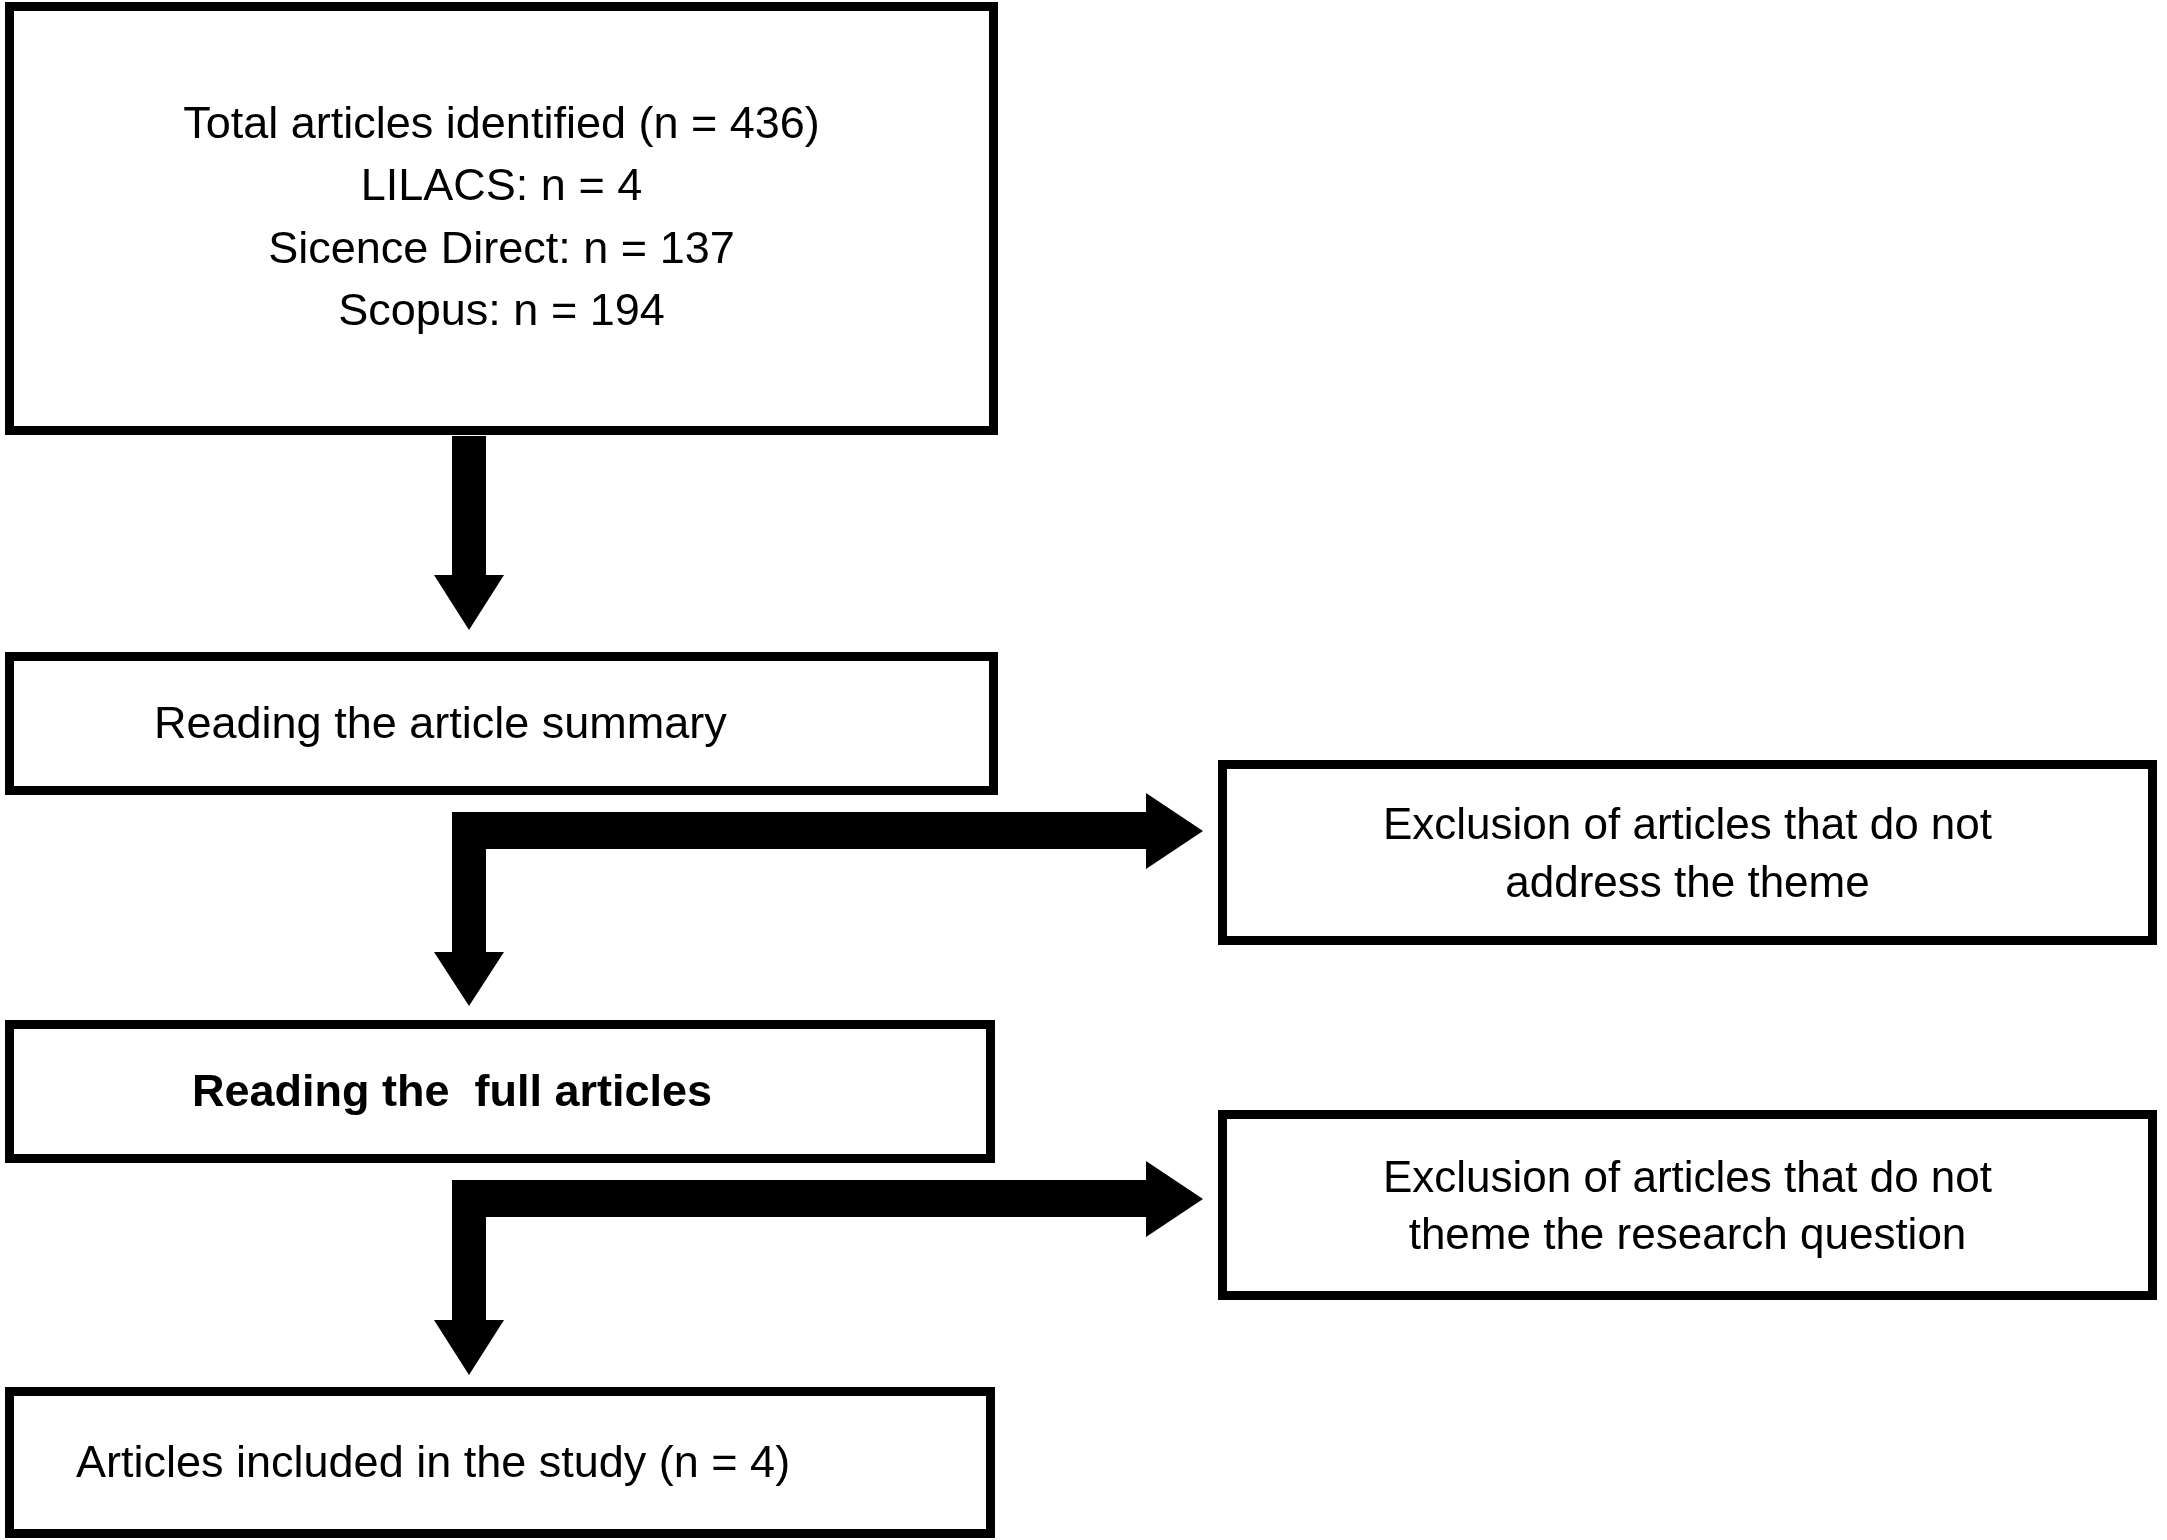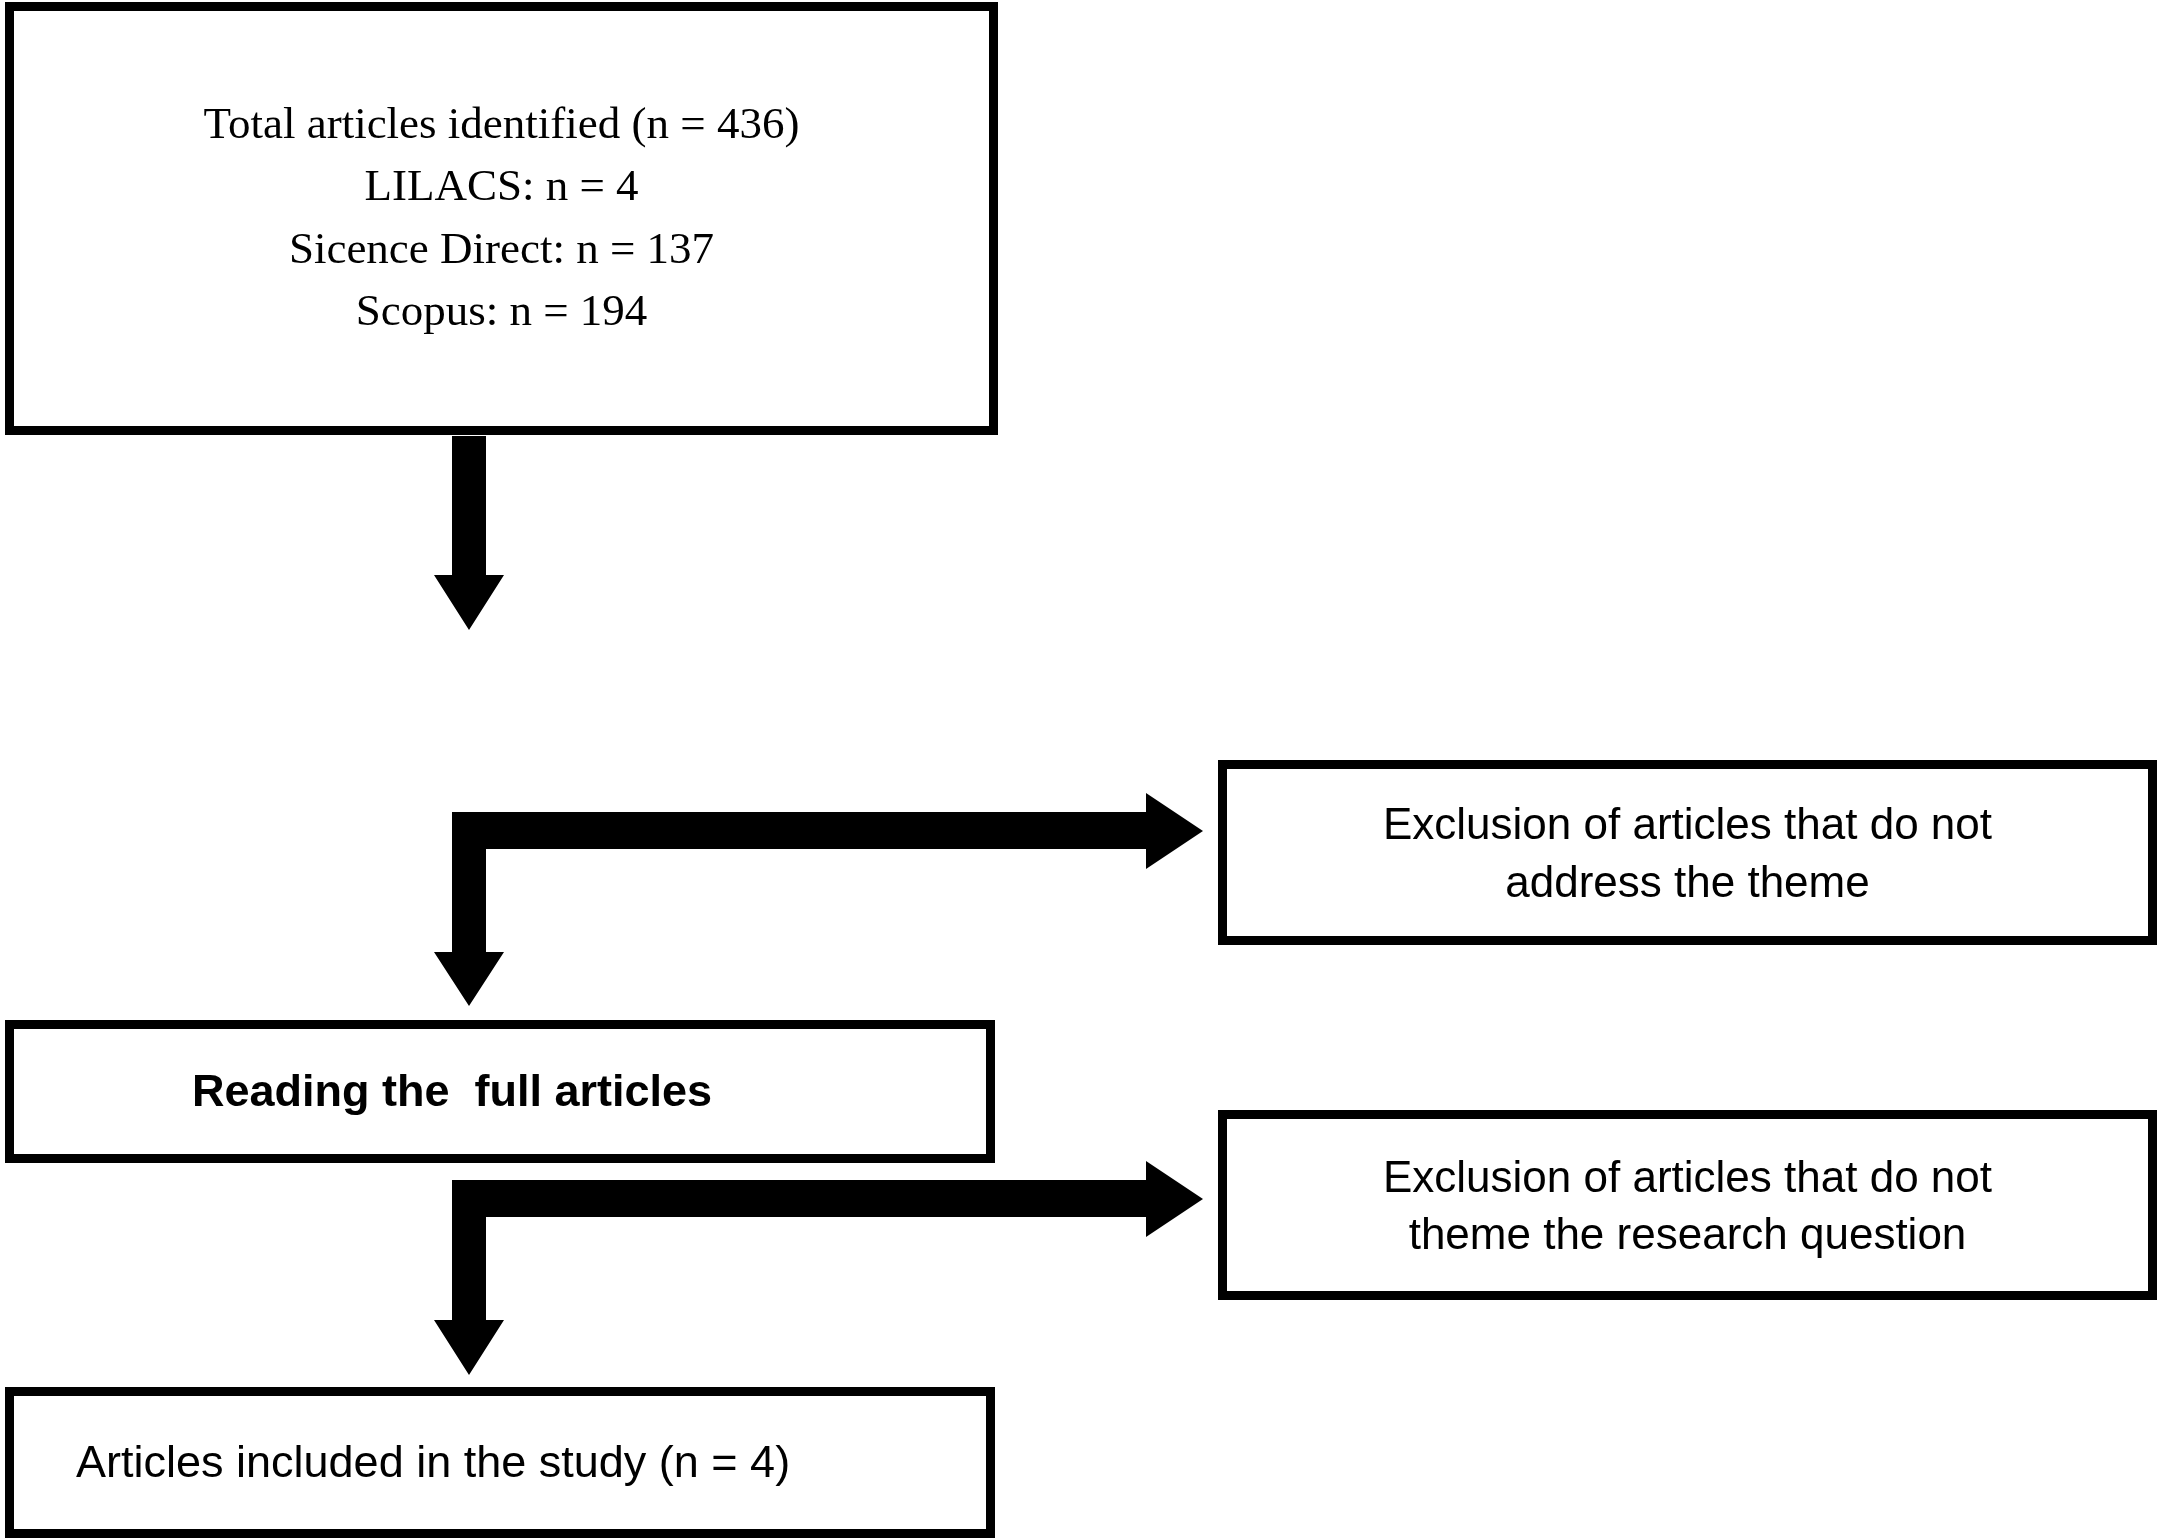--- a/index.html
+++ b/index.html
@@ -32,21 +32,21 @@
     white-space: pre;
     line-height: 1.30;
   }
   
   #box-identified {
     left: 5px; top: 2px; width: 993px; height: 433px;
     font-size: 45px;
     text-align: center;
     padding: 10px 14px 14px 14px;
   }
-  #box-identified .line { line-height: 1.38; font-family: Liberation Serif, serif; }
+  #box-identified .line { line-height: 1.38; }
   #box-summary {
     left: 5px; top: 652px; width: 993px; height: 143px;
     font-size: 45px;
     text-align: left;
     padding-left: 140px;
   }
   #box-full-articles {
     left: 5px; top: 1020px; width: 990px; height: 143px;
     font-size: 45px;
     text-align: left;
@@ -86,20 +86,23 @@
 
 <div id="canvas">
 
   <div class="node" id="box-identified">
     <span class="line">Total articles identified (n = 436)</span>
     <span class="line">LILACS: n = 4</span>
     <span class="line">Sicence Direct: n = 137</span>
     <span class="line">Scopus: n = 194</span>
   </div>
 
+  <div class="node" id="box-summary">
+    <span class="line">Reading the article summary</span>
+  </div>
 
   <div class="node" id="box-exclusion-theme">
     <span class="line">Exclusion of articles that do not</span>
     <span class="line">address the theme</span>
   </div>
 
   <div class="node" id="box-full-articles">
     <span class="line">Reading the  full articles</span>
   </div>
 

